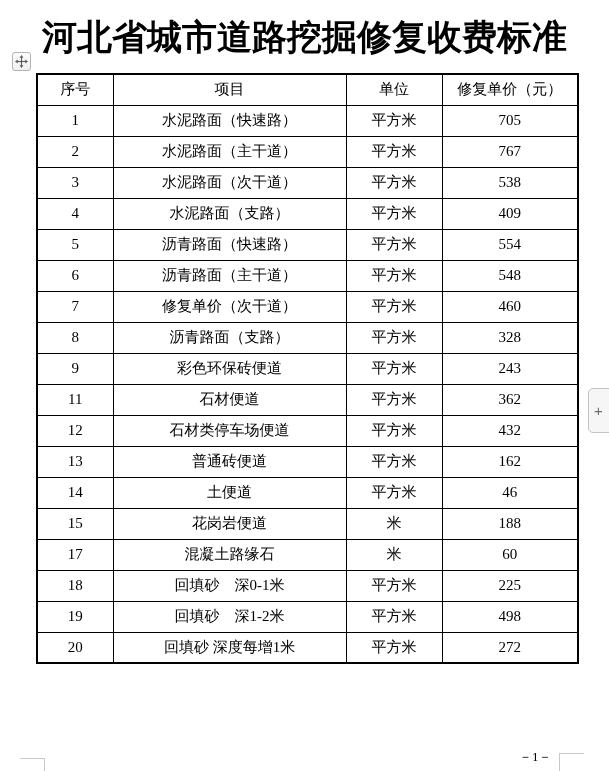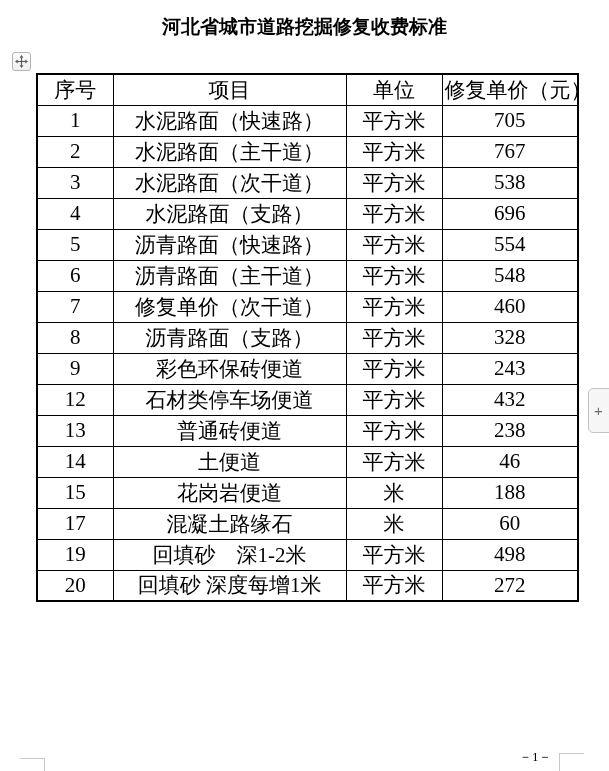--- a/index.html
+++ b/index.html
@@ -12,21 +12,21 @@
     overflow: hidden;
     font-family: "Liberation Serif", serif;
     color: #000000;
   }
   .doc-title {
     position: absolute;
     top: 14px;
     left: 0;
     width: 100%;
     text-align: center;
-    font-size: 19px;
+    font-size: 35px;
     font-weight: bold;
     letter-spacing: 0px;
     white-space: nowrap;
   }
   .move-handle {
     position: absolute;
     left: 12px;
     top: 52px;
     width: 19px;
     height: 19px;
@@ -39,21 +39,21 @@
     cursor: move;
   }
   .move-handle svg { display: block; }
   table.fee-table {
     position: absolute;
     left: 36px;
     top: 73px;
     width: 541px;
     border-collapse: collapse;
     table-layout: fixed;
-    font-size: 21px;
+    font-size: 15px;
   }
   table.fee-table th,
   table.fee-table td {
     border: 1px solid #000000;
     height: 31px;
     text-align: center;
     vertical-align: middle;
     font-weight: normal;
     padding: 0 2px;
     overflow: hidden;
@@ -147,21 +147,21 @@
         <tr>
           <td>3</td>
           <td>水泥路面（次干道）</td>
           <td>平方米</td>
           <td>538</td>
         </tr>
         <tr>
           <td>4</td>
           <td>水泥路面（支路）</td>
           <td>平方米</td>
-          <td>696</td>
+          <td>409</td>
         </tr>
         <tr>
           <td>5</td>
           <td>沥青路面（快速路）</td>
           <td>平方米</td>
           <td>554</td>
         </tr>
         <tr>
           <td>6</td>
           <td>沥青路面（主干道）</td>
@@ -180,50 +180,62 @@
           <td>平方米</td>
           <td>328</td>
         </tr>
         <tr>
           <td>9</td>
           <td>彩色环保砖便道</td>
           <td>平方米</td>
           <td>243</td>
         </tr>
         <tr>
+          <td>11</td>
+          <td>石材便道</td>
+          <td>平方米</td>
+          <td>362</td>
+        </tr>
+        <tr>
           <td>12</td>
           <td>石材类停车场便道</td>
           <td>平方米</td>
           <td>432</td>
         </tr>
         <tr>
           <td>13</td>
           <td>普通砖便道</td>
           <td>平方米</td>
-          <td>238</td>
+          <td>162</td>
         </tr>
         <tr>
           <td>14</td>
           <td>土便道</td>
           <td>平方米</td>
           <td>46</td>
         </tr>
         <tr>
           <td>15</td>
           <td>花岗岩便道</td>
           <td>米</td>
           <td>188</td>
         </tr>
         <tr>
           <td>17</td>
           <td>混凝土路缘石</td>
           <td>米</td>
           <td>60</td>
         </tr>
         <tr>
+          <td>18</td>
+          <td>回填砂　深0-1米</td>
+          <td>平方米</td>
+          <td>225</td>
+        </tr>
+        <tr>
           <td>19</td>
           <td>回填砂　深1-2米</td>
           <td>平方米</td>
           <td>498</td>
         </tr>
         <tr>
           <td>20</td>
           <td>回填砂 深度每增1米</td>
           <td>平方米</td>
           <td>272</td>

